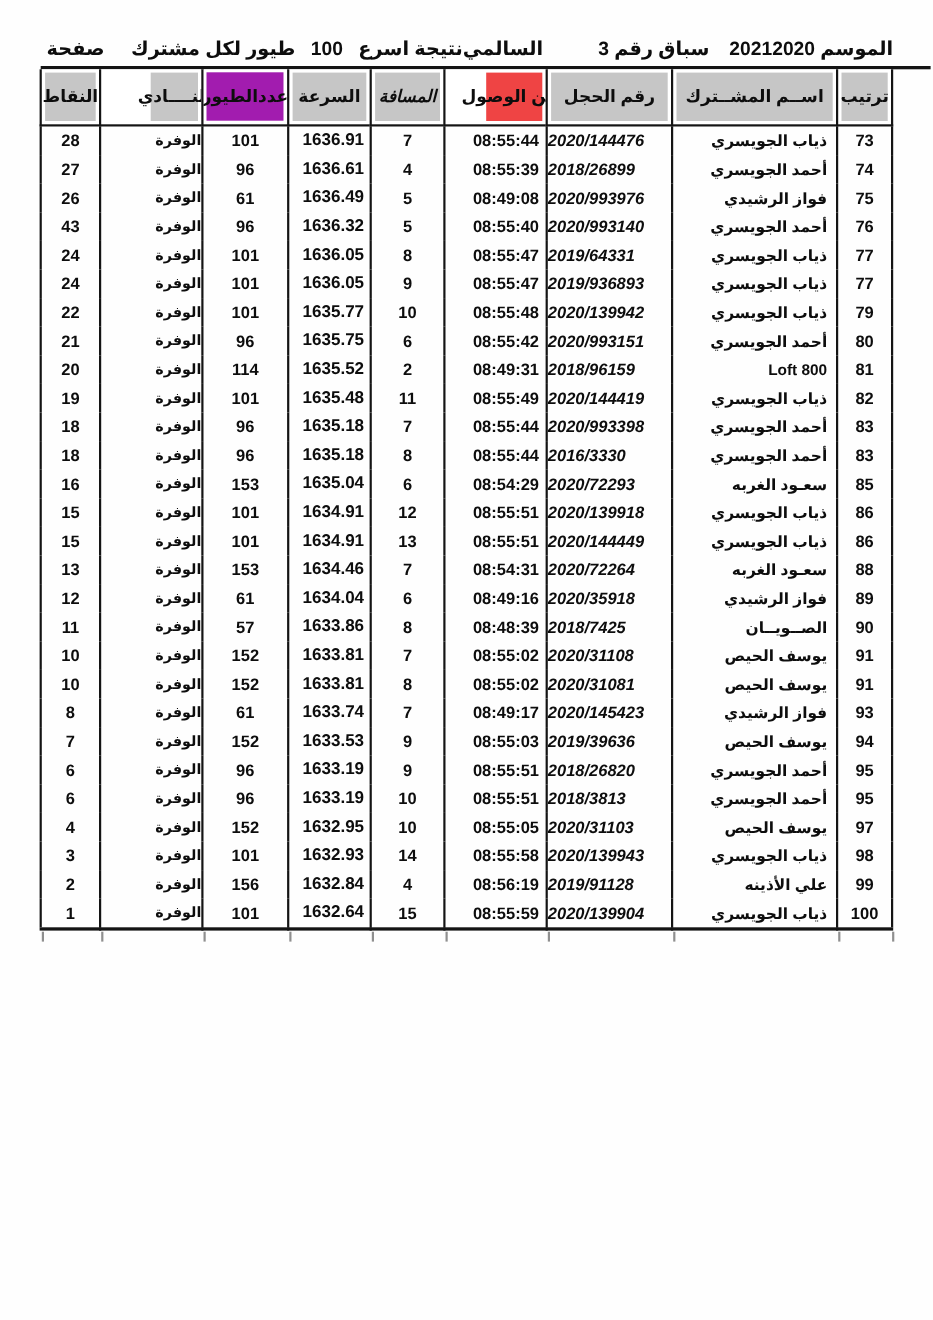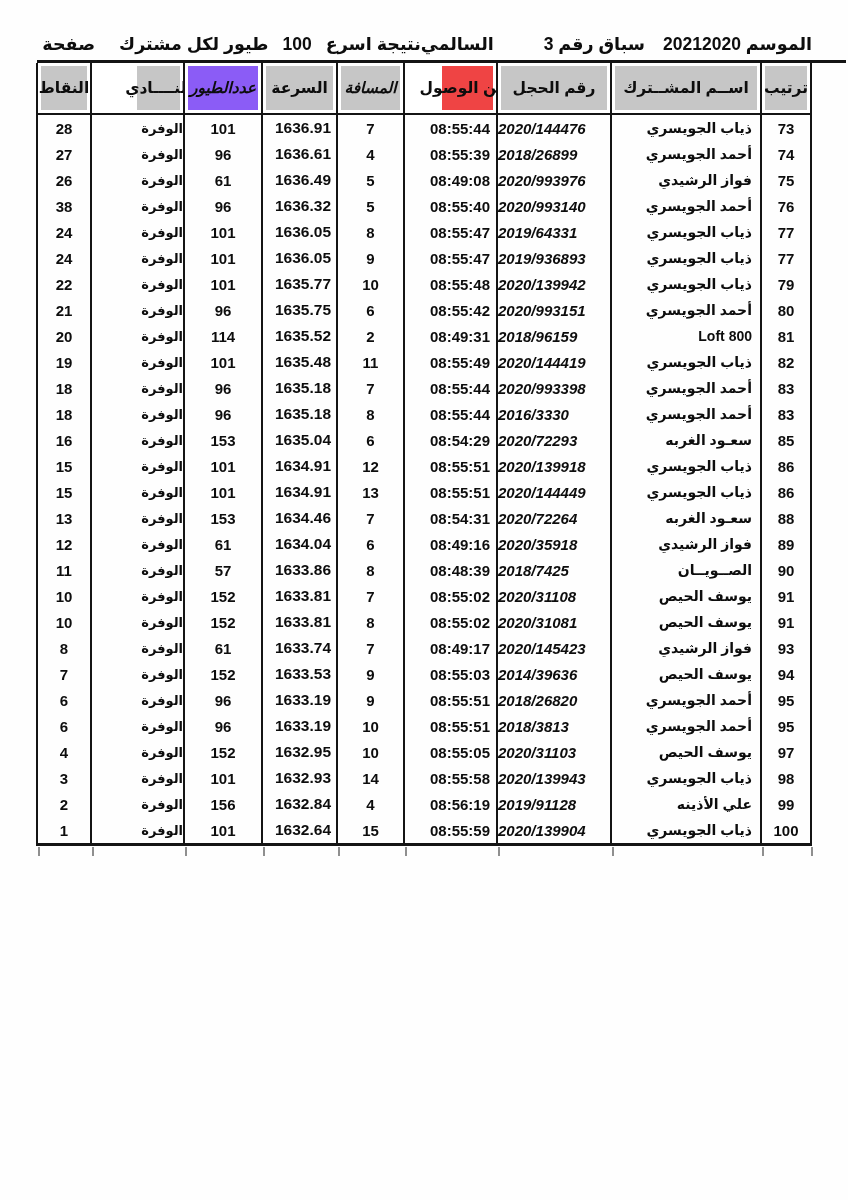--- a/index.html
+++ b/index.html
@@ -112,21 +112,21 @@
           <th>
             <div class="fill" style="background: #ef4444; margin-left: 34px;">زمن الوصول</div>
           </th>
           <th>
             <div class="fill" style="background: rgb(198, 198, 198); font-style: italic;">المسافة</div>
           </th>
           <th>
             <div class="fill" style="background: rgb(198, 198, 198);">السرعة</div>
           </th>
           <th>
-            <div class="fill" style="background: #8b5cf6; font-style: italic;">عددالطيور</div>
+            <div class="fill" style="background: #a21caf;">عددالطيور</div>
           </th>
           <th>
             <div class="fill" style="background: rgb(198, 198, 198); margin-left: 42px;">النــــادي</div>
           </th>
           <th>
             <div class="fill" style="background: rgb(198, 198, 198);">النقاط</div>
           </th>
         </tr>
     </thead>
     <tbody>
@@ -165,21 +165,21 @@
         </tr>
         <tr>
           <td class="c-rank">76</td>
           <td class="c-name">أحمد الجويسري</td>
           <td class="c-ring"><span class="ltr">2020/993140</span></td>
           <td class="c-time"><span class="ltr">08:55:40</span></td>
           <td class="c-dist">5</td>
           <td class="c-speed"><span class="ltr">1636.32</span></td>
           <td class="c-birds">96</td>
           <td class="c-club">الوفرة</td>
-          <td class="c-points">38</td>
+          <td class="c-points">43</td>
         </tr>
         <tr>
           <td class="c-rank">77</td>
           <td class="c-name">ذياب الجويسري</td>
           <td class="c-ring"><span class="ltr">2019/64331</span></td>
           <td class="c-time"><span class="ltr">08:55:47</span></td>
           <td class="c-dist">8</td>
           <td class="c-speed"><span class="ltr">1636.05</span></td>
           <td class="c-birds">101</td>
           <td class="c-club">الوفرة</td>
@@ -357,21 +357,21 @@
           <td class="c-time"><span class="ltr">08:49:17</span></td>
           <td class="c-dist">7</td>
           <td class="c-speed"><span class="ltr">1633.74</span></td>
           <td class="c-birds">61</td>
           <td class="c-club">الوفرة</td>
           <td class="c-points">8</td>
         </tr>
         <tr>
           <td class="c-rank">94</td>
           <td class="c-name">يوسف الحيص</td>
-          <td class="c-ring"><span class="ltr">2014/39636</span></td>
+          <td class="c-ring"><span class="ltr">2019/39636</span></td>
           <td class="c-time"><span class="ltr">08:55:03</span></td>
           <td class="c-dist">9</td>
           <td class="c-speed"><span class="ltr">1633.53</span></td>
           <td class="c-birds">152</td>
           <td class="c-club">الوفرة</td>
           <td class="c-points">7</td>
         </tr>
         <tr>
           <td class="c-rank">95</td>
           <td class="c-name">أحمد الجويسري</td>

